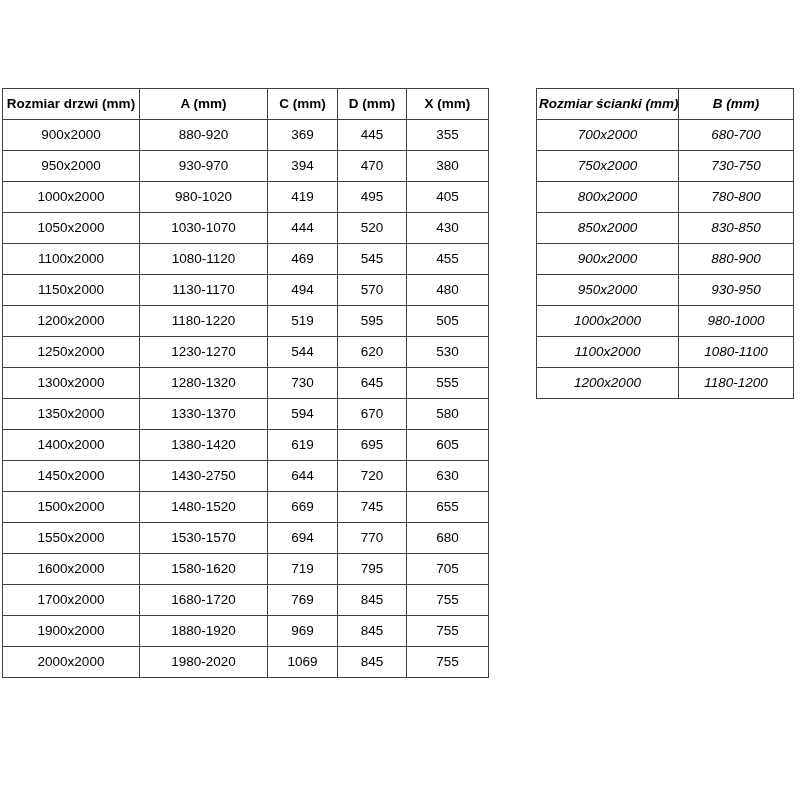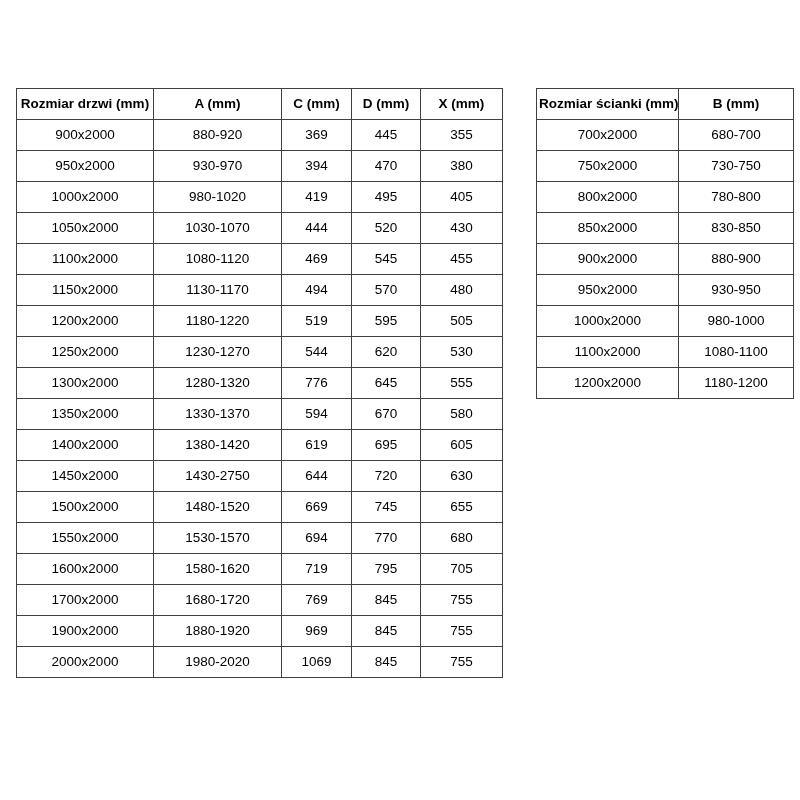--- a/index.html
+++ b/index.html
@@ -15,22 +15,22 @@
     font-family: "Liberation Sans", sans-serif;
     color: #000000;
   }
   table.spec {
     border-collapse: collapse;
     table-layout: fixed;
     position: absolute;
     top: 88px;
     background: #ffffff;
   }
-  table.spec.t-left  { left: 16px;   width: 486px; }
-  table.spec.t-right { left: 536px; width: 257px; }
+  table.spec.t-left  { left: 2px;   width: 486px; }
+  table.spec.t-right { left: 536px; width: 257px; font-style: italic; }
   table.spec th, table.spec td {
     border: 1px solid #404040;
     height: 30px;
     padding: 0 2px;
     text-align: center;
     vertical-align: middle;
     font-size: 13.5px;
     line-height: 1;
     color: #000000;
     overflow: hidden;
@@ -115,21 +115,21 @@
         <tr>
           <td>1250x2000</td>
           <td>1230-1270</td>
           <td>544</td>
           <td>620</td>
           <td>530</td>
         </tr>
         <tr>
           <td>1300x2000</td>
           <td>1280-1320</td>
-          <td>776</td>
+          <td>730</td>
           <td>645</td>
           <td>555</td>
         </tr>
         <tr>
           <td>1350x2000</td>
           <td>1330-1370</td>
           <td>594</td>
           <td>670</td>
           <td>580</td>
         </tr>

